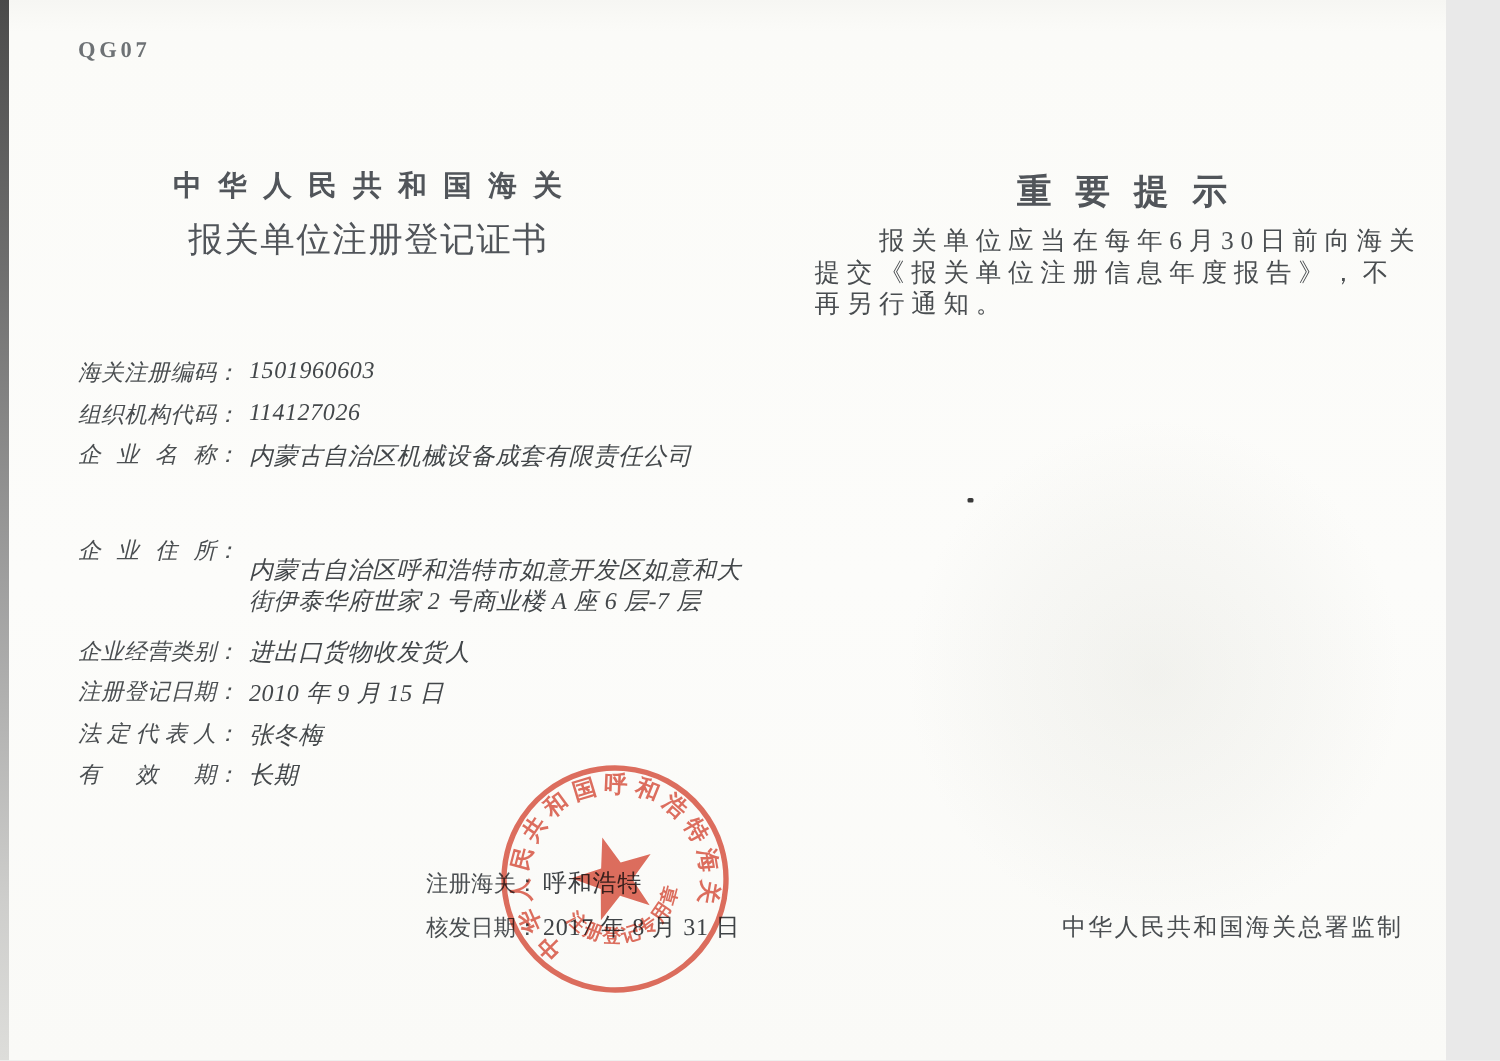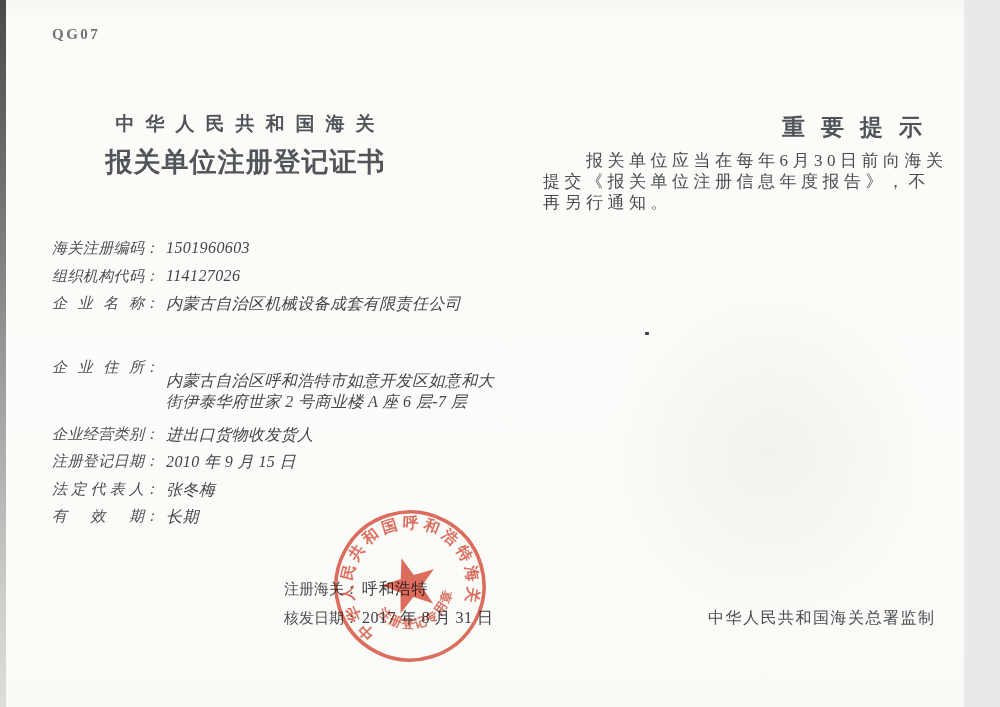--- a/index.html
+++ b/index.html
@@ -14,38 +14,38 @@
     background:linear-gradient(180deg,#2c2c2c 0%,#555 25%,#8f8f8f 55%,#c6c6c4 85%,#d8d8d5 100%);
     opacity:.85;
   }
   .form-code{
     position:absolute;left:52px;top:26px;
     font-size:15px;font-weight:bold;letter-spacing:2.5px;color:#6e7275;
   }
   
   .title-block{position:absolute;left:64px;top:111px;width:362px;text-align:center;color:#51555a;}
   .title-l1{font-size:19px;font-weight:bold;letter-spacing:11px;padding-left:11px;white-space:nowrap;}
-  .title-l2{font-size:27px;font-weight:bold;letter-spacing:1px;padding-left:1px;margin-top:7px;white-space:nowrap;}
+  .title-l2{font-size:23px;font-weight:normal;letter-spacing:1px;padding-left:1px;margin-top:7px;white-space:nowrap;}
   
   .frow{position:absolute;left:52px;font-size:16px;white-space:nowrap;color:#43474a;font-style:italic;}
   .frow .lbl{
     display:inline-block;width:92px;font-size:15px;
     text-align:justify;text-align-last:justify;vertical-align:top;color:#4a4e51;
   }
   .frow .colon{font-size:15px;vertical-align:top;color:#4a4e51;}
   .frow .val{margin-left:7px;vertical-align:top;letter-spacing:.4px;}
   .vblock{display:inline-block;vertical-align:top;margin-top:12px;}
   .vline{display:block;line-height:21px;}
   
   .brow{position:absolute;left:284px;font-size:16px;white-space:nowrap;z-index:2;color:#3f4346;}
   .brow .lbl{font-size:15px;color:#4a4e51;}
   .brow .val{margin-left:3px;letter-spacing:.5px;}
   
   .notice-title{
-    position:absolute;left:558px;top:112px;width:364px;text-align:right;
+    position:absolute;left:558px;top:112px;width:364px;text-align:center;
     font-size:23px;font-weight:bold;letter-spacing:16px;padding-left:16px;
     color:#51555a;white-space:nowrap;
   }
   .notice-body{position:absolute;left:543px;top:150px;width:430px;font-size:17px;color:#494d50;}
   .nline{display:block;line-height:21px;letter-spacing:4.5px;white-space:nowrap;}
   .nline.indent{text-indent:43px;}
   .footer-right{
     position:absolute;left:708px;top:608px;font-size:16px;letter-spacing:1.5px;
     color:#4a4e51;white-space:nowrap;
   }

